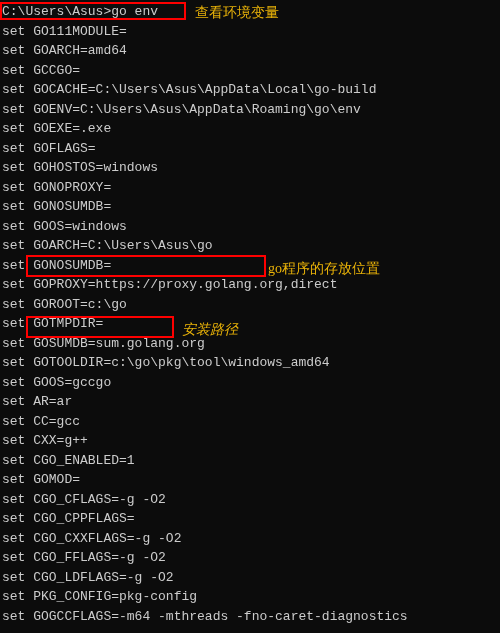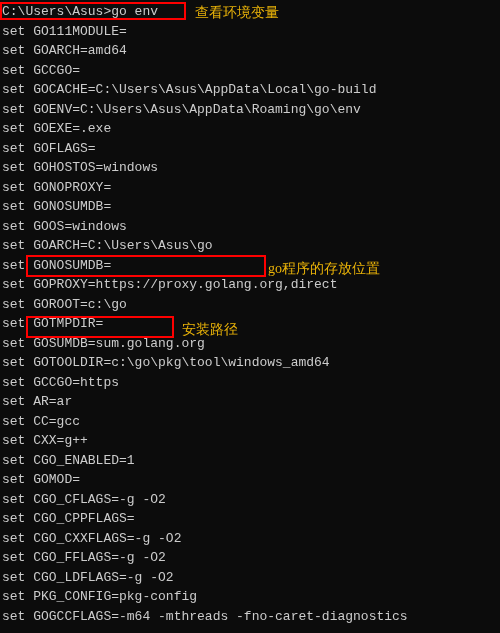--- a/index.html
+++ b/index.html
@@ -29,21 +29,21 @@
     .redbox {
       position: absolute;
       border: 2px solid #ff0000;
       pointer-events: none;
     }
     #box-command { top: 2px; left: 0px; width: 186px; height: 18px; }
     #ann-command { top: 2px; left: 195px; }
     #box-gopath { top: 255px; left: 26px; width: 240px; height: 22px; }
     #ann-gopath { top: 258px; left: 268px; }
     #box-goroot { top: 316px; left: 26px; width: 148px; height: 22px; }
-    #ann-goroot { top: 319px; left: 182px; }
+    #ann-goroot { top: 319px; left: 182px; font-style: italic; }
   </style>
 </head>
 <body>
 
 <div id="terminal">
   <div class="line">C:\Users\Asus&gt;go env</div>
 <div class="line">set GO111MODULE=</div>
     <div class="line">set GOARCH=amd64</div>
     <div class="line">set GCCGO=</div>
     <div class="line">set GOCACHE=C:\Users\Asus\AppData\Local\go-build</div>
@@ -54,21 +54,21 @@
     <div class="line">set GONOPROXY=</div>
     <div class="line">set GONOSUMDB=</div>
     <div class="line">set GOOS=windows</div>
     <div class="line">set GOARCH=C:\Users\Asus\go</div>
     <div class="line">set GONOSUMDB=</div>
     <div class="line">set GOPROXY=https://proxy.golang.org,direct</div>
     <div class="line">set GOROOT=c:\go</div>
     <div class="line">set GOTMPDIR=</div>
     <div class="line">set GOSUMDB=sum.golang.org</div>
     <div class="line">set GOTOOLDIR=c:\go\pkg\tool\windows_amd64</div>
-    <div class="line">set GCCGO=https</div>
+    <div class="line">set GOOS=gccgo</div>
     <div class="line">set AR=ar</div>
     <div class="line">set CC=gcc</div>
     <div class="line">set CXX=g++</div>
     <div class="line">set CGO_ENABLED=1</div>
     <div class="line">set GOMOD=</div>
     <div class="line">set CGO_CFLAGS=-g -O2</div>
     <div class="line">set CGO_CPPFLAGS=</div>
     <div class="line">set CGO_CXXFLAGS=-g -O2</div>
     <div class="line">set CGO_FFLAGS=-g -O2</div>
     <div class="line">set CGO_LDFLAGS=-g -O2</div>

